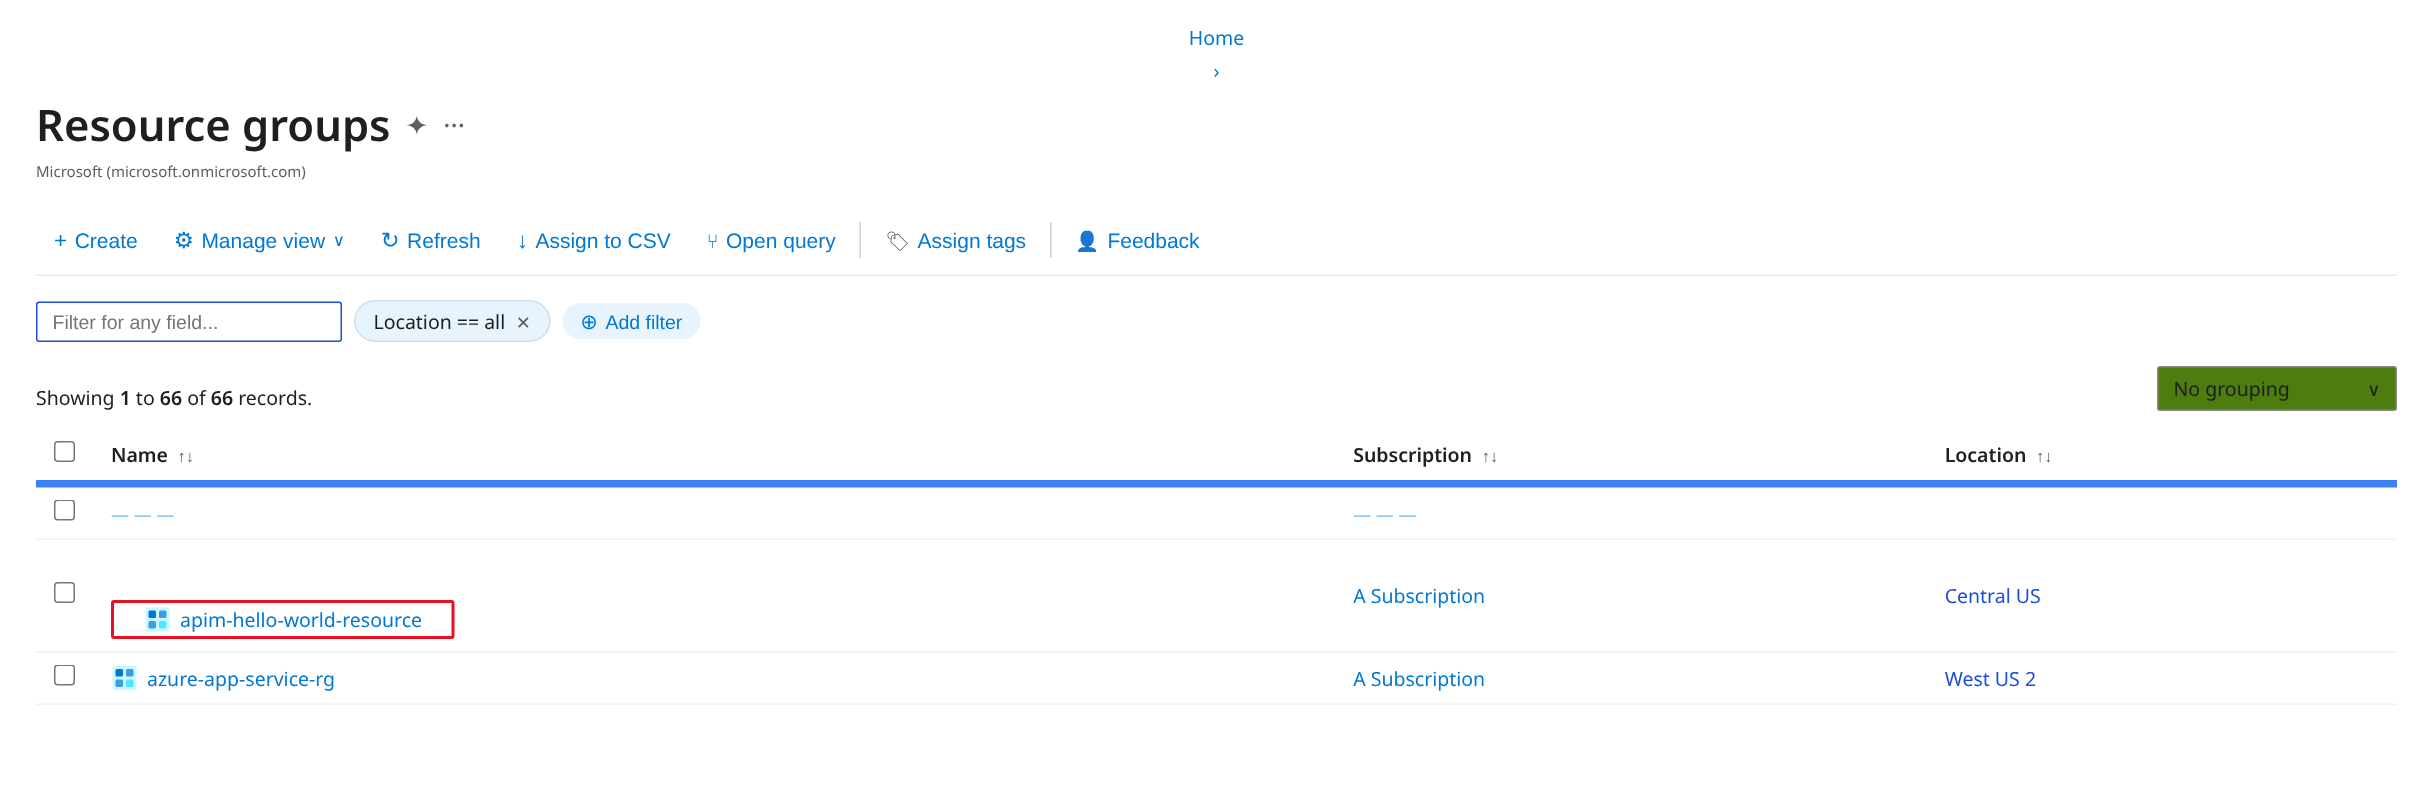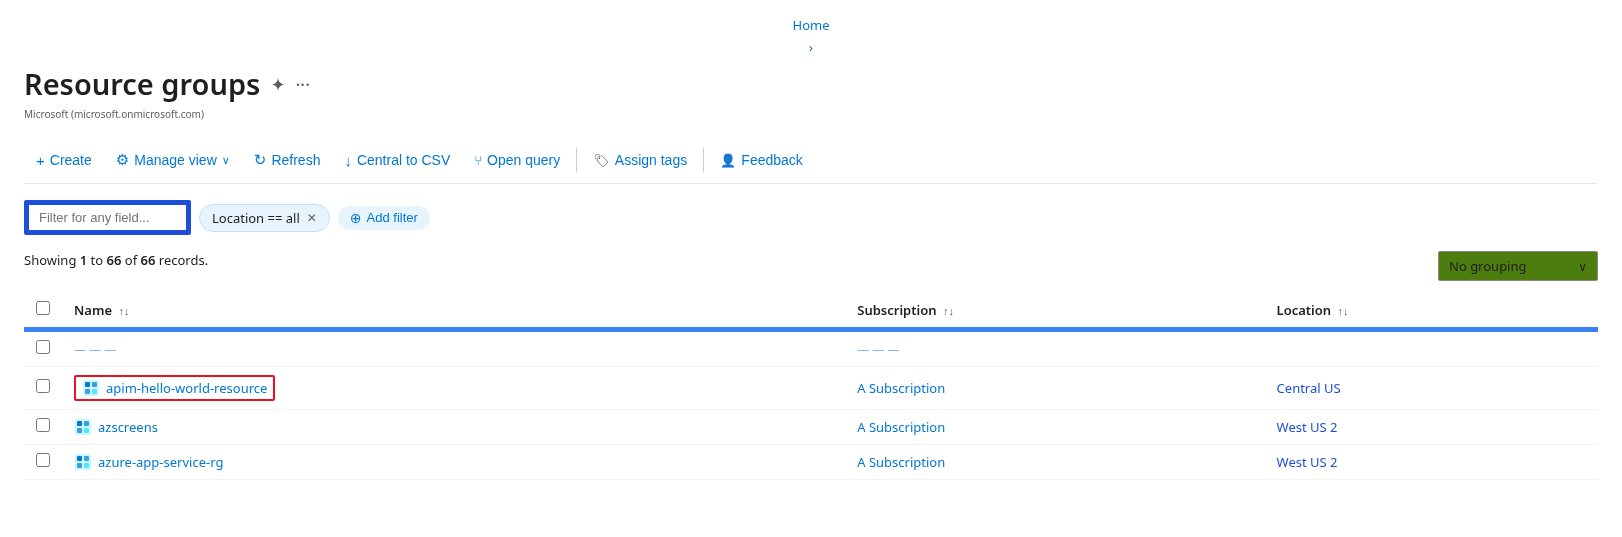--- a/index.html
+++ b/index.html
@@ -80,25 +80,25 @@
 
     
     .filter-bar {
       display: flex;
       align-items: center;
       gap: 8px;
       margin-bottom: 16px;
       flex-wrap: wrap;
     }
     .filter-input {
-      border: 5px solid #1d4ed8;
+      border: 1px solid #1d4ed8;
       border-radius: 2px;
       padding: 5px 10px;
       font-size: 13px;
-      width: 167px;
+      width: 204px;
       color: #605e5c;
       outline: none;
     }
     .filter-pill {
       display: flex;
       align-items: center;
       gap: 5px;
       background: #e8f4fd;
       border: 1px solid #c7e0f4;
       border-radius: 16px;
@@ -124,21 +124,21 @@
       font-size: 13px;
       color: #0078d4;
       cursor: pointer;
       border: none;
     }
 
     
     .records-row {
       display: flex;
       justify-content: space-between;
-      align-items: flex-start;
+      align-items: flex-end;
       margin-bottom: 12px;
     }
     .records-info {
       font-size: 13px;
       color: #1f1f1f;
     }
     .records-info strong { font-weight: 600; }
     .grouping-select {
       display: flex;
       align-items: center;
@@ -218,21 +218,22 @@
     .highlighted-row td:first-child,
     .highlighted-row td:nth-child(2) {
       
     }
     .name-cell-highlighted {
       border: 2px solid #e81123;
       border-radius: 2px;
       display: inline-flex;
       align-items: center;
       gap: 6px;
-      padding: 2px 6px;
+      padding: 2px 20px;
+      margin-top: 32px;
     }
 
     
     .truncated-row td {
       color: #0078d4;
       font-size: 13px;
     }
   </style>
 </head>
 <body>
@@ -261,21 +262,21 @@
     <span style="font-size:11px;">∨</span>
   </button>
 
   <button class="toolbar-btn">
     <span class="toolbar-icon">↻</span>
     <span>Refresh</span>
   </button>
 
   <button class="toolbar-btn">
     <span class="toolbar-icon">↓</span>
-    <span>Central to CSV</span>
+    <span>Assign to CSV</span>
   </button>
 
   <button class="toolbar-btn">
     <span class="toolbar-icon" style="font-size:13px;">⑂</span>
     <span>Open query</span>
   </button>
 
   <div class="toolbar-separator"></div>
 
   <button class="toolbar-btn">
@@ -370,43 +371,20 @@
             <span>apim-hello-world-resource</span>
           </a>
         </span>
       </td>
       <td>
         <a href="#" class="subscription-link">A Subscription</a>
       </td>
       <td class="location-text">Central US</td>
     </tr>
 
-    <tr>
-      <td class="checkbox-cell">
-        <input type="checkbox" class="checkbox" style="">
-      </td>
-      <td>
-        <a href="#" class="resource-link">
-          <span class="rg-icon">
-            <svg viewBox="0 0 18 18" fill="none" xmlns="http://www.w3.org/2000/svg">
-              <rect x="1" y="1" width="16" height="16" rx="2" fill="#50e6ff" opacity="0.3"></rect>
-              <rect x="3" y="3" width="5" height="5" rx="1" fill="#0078d4"></rect>
-              <rect x="10" y="3" width="5" height="5" rx="1" fill="#0078d4" opacity="0.7"></rect>
-              <rect x="3" y="10" width="5" height="5" rx="1" fill="#0078d4" opacity="0.7"></rect>
-              <rect x="10" y="10" width="5" height="5" rx="1" fill="#50e6ff"></rect>
-            </svg>
-          </span>
-          <span>azscreens</span>
-        </a>
-      </td>
-      <td>
-        <a href="#" class="subscription-link">A Subscription</a>
-      </td>
-      <td class="location-text">West US 2</td>
-    </tr>
 
     <tr>
       <td class="checkbox-cell">
         <input type="checkbox" class="checkbox" style="">
       </td>
       <td>
         <a href="#" class="resource-link">
           <span class="rg-icon">
             <svg viewBox="0 0 18 18" fill="none" xmlns="http://www.w3.org/2000/svg">
               <rect x="1" y="1" width="16" height="16" rx="2" fill="#50e6ff" opacity="0.3"></rect>

